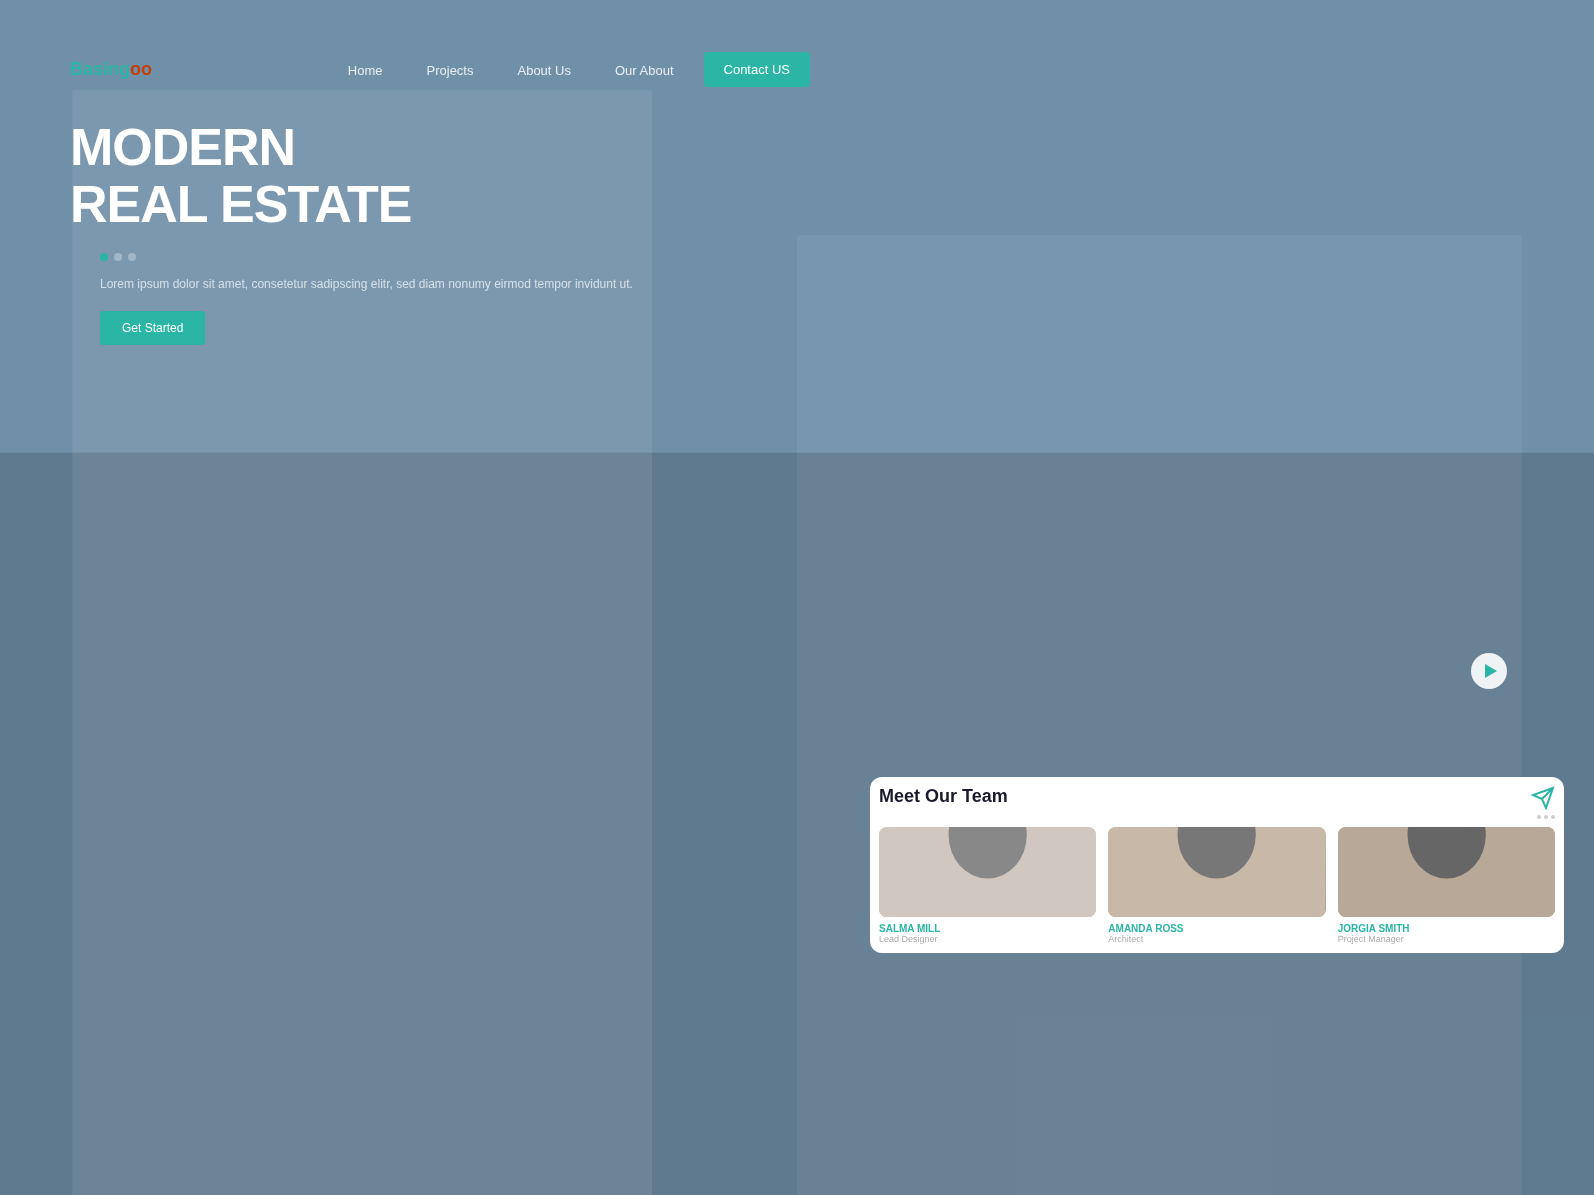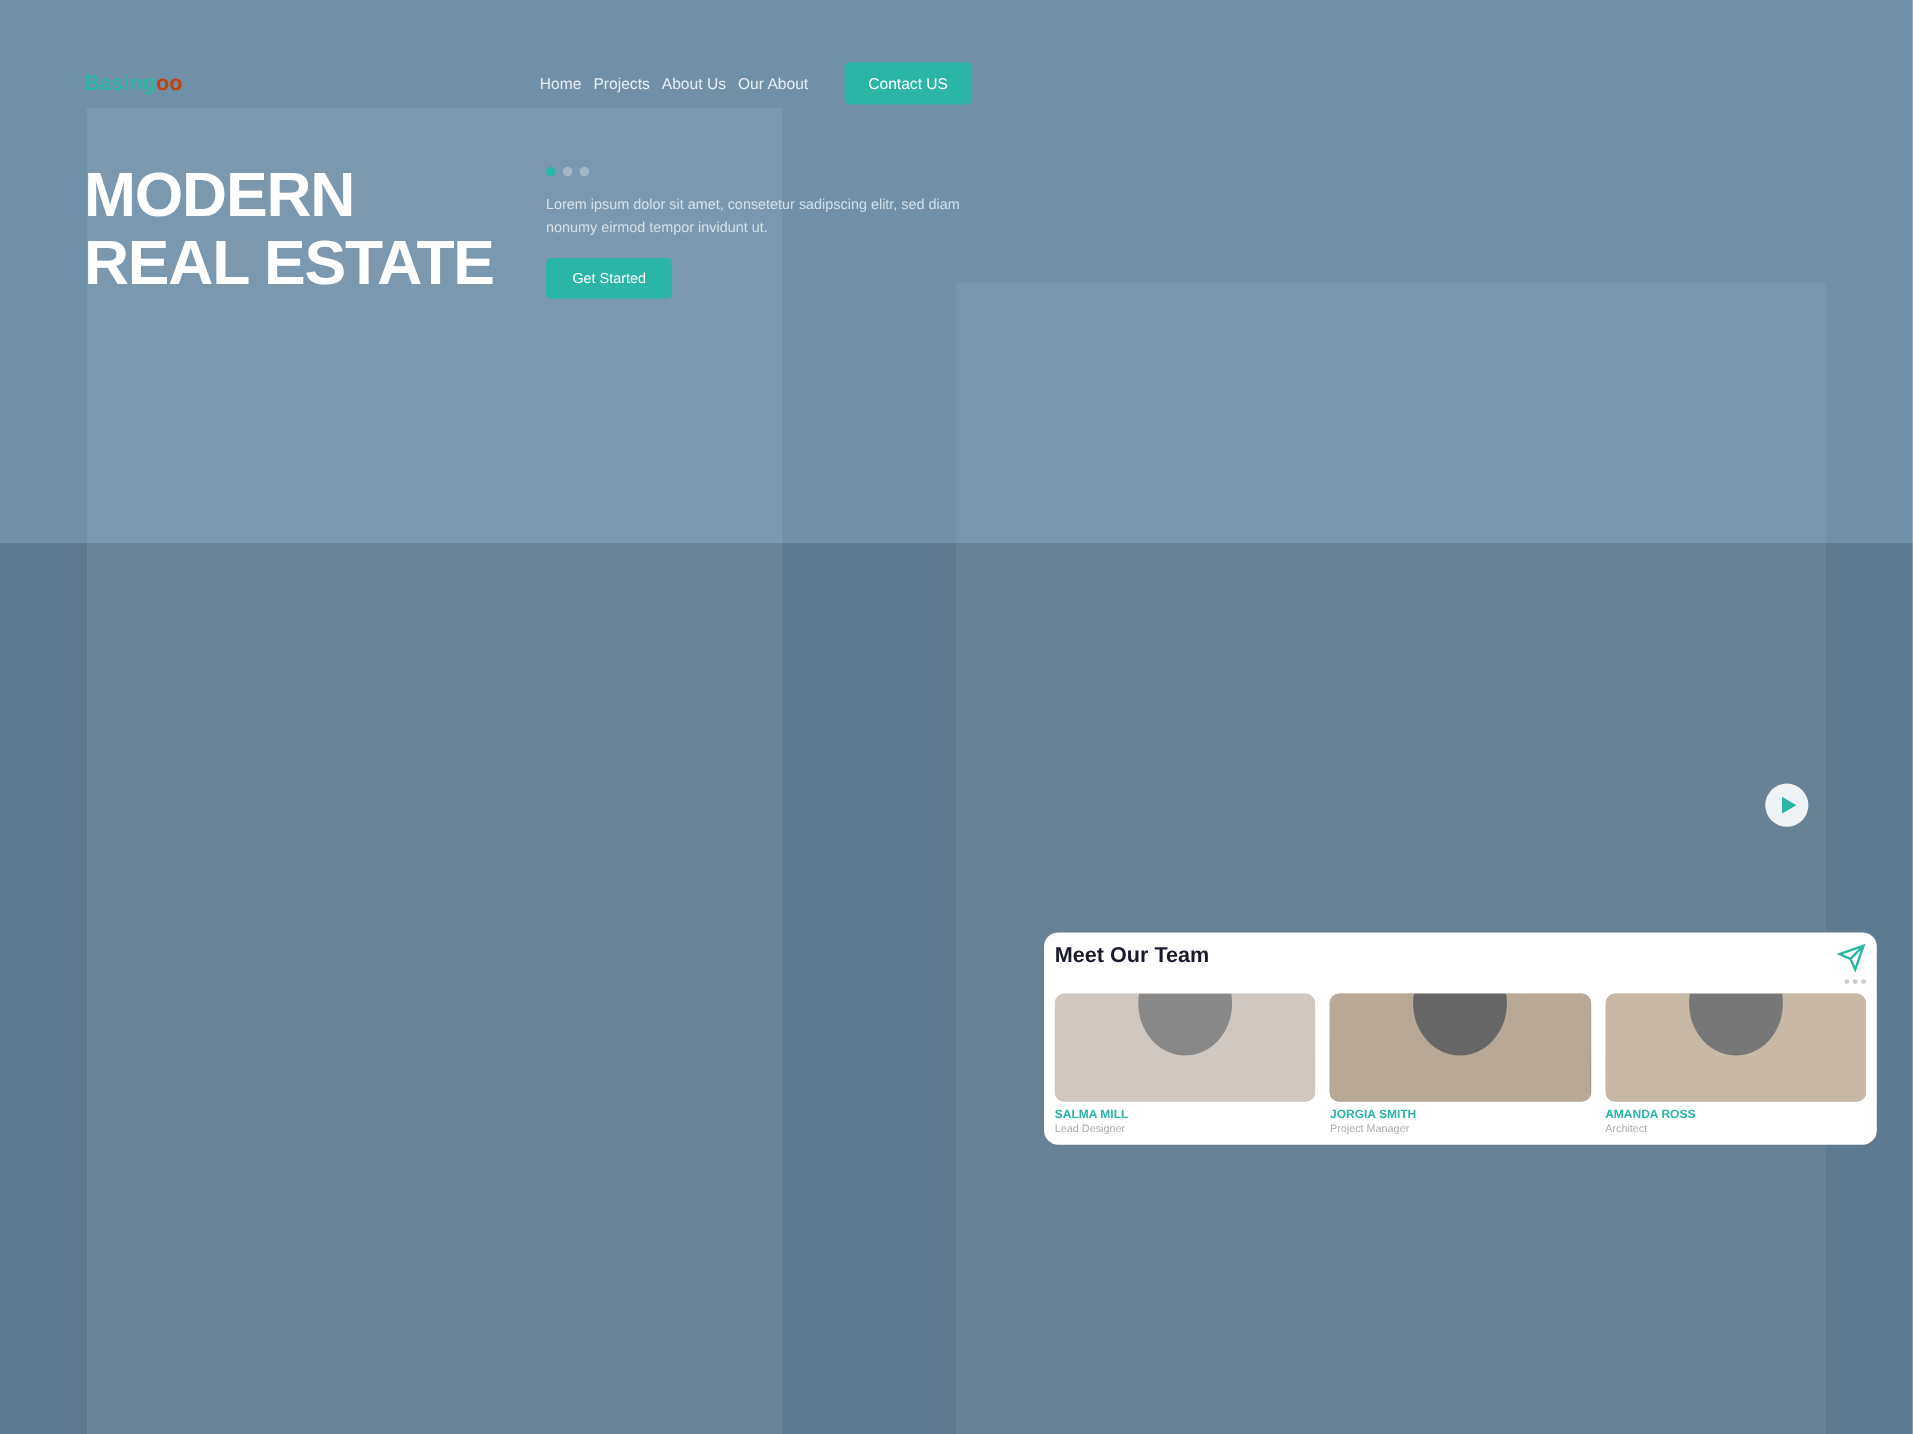--- a/index.html
+++ b/index.html
@@ -55,21 +55,21 @@
     }
     .logo {
       color: #fff;
       font-size: 18px;
       font-weight: 700;
       margin-right: auto;
     }
     .logo span { color: #2ab5a5; }
     .nav-links {
       display: flex;
-      gap: 10px;
+      gap: 44px;
       list-style: none;
       margin-right: 30px;
     }
     .nav-links a {
       color: rgba(255,255,255,0.85);
       text-decoration: none;
       font-size: 13px;
     }
     .nav-btn {
       background: #2ab5a5;
@@ -77,24 +77,25 @@
       border: none;
       padding: 10px 20px;
       border-radius: 4px;
       font-size: 13px;
       cursor: pointer;
     }
 
     
     .hero-content {
       display: flex;
-      align-items: flex-end;
+      align-items: flex-start;
       padding: 10px 40px 20px;
       position: relative;
       z-index: 10;
+      flex-direction: column;
     }
     .hero-text {
       flex: 1;
     }
     .hero-title {
       color: #fff;
       font-size: 52px;
       font-weight: 900;
       line-height: 1.1;
       letter-spacing: -1px;
@@ -906,37 +907,37 @@
             <rect width="100" height="90" fill="#d0c8c0"></rect>
 
             <ellipse cx="50" cy="28" rx="18" ry="20" fill="#888"></ellipse>
             <path d="M20 90 C20 60 80 60 80 90" fill="#999"></path>
           </svg>
         </div>
         <p class="team-name">SALMA MILL</p>
         <p class="team-role">Lead Designer</p>
       </div>
       <div class="team-card">
+        <div class="team-photo team-photo-2">
+          <svg width="100%" height="90" viewBox="0 0 100 90" preserveAspectRatio="xMidYMid slice">
+            <rect width="100" height="90" fill="#c8b8a8"></rect>
+            <ellipse cx="50" cy="28" rx="18" ry="20" fill="#777"></ellipse>
+            <path d="M20 90 C20 60 80 60 80 90" fill="#888"></path>
+          </svg>
+        </div>
+        <p class="team-name">AMANDA ROSS</p>
+        <p class="team-role">Architect</p>
+      </div>
+      <div class="team-card">
         <div class="team-photo team-photo-3">
           <svg width="100%" height="90" viewBox="0 0 100 90" preserveAspectRatio="xMidYMid slice">
             <rect width="100" height="90" fill="#b8a898"></rect>
             <ellipse cx="50" cy="28" rx="18" ry="20" fill="#666"></ellipse>
             <path d="M20 90 C20 60 80 60 80 90" fill="#777"></path>
           </svg>
         </div>
         <p class="team-name">JORGIA SMITH</p>
         <p class="team-role">Project Manager</p>
       </div>
-      <div class="team-card">
-        <div class="team-photo team-photo-2">
-          <svg width="100%" height="90" viewBox="0 0 100 90" preserveAspectRatio="xMidYMid slice">
-            <rect width="100" height="90" fill="#c8b8a8"></rect>
-            <ellipse cx="50" cy="28" rx="18" ry="20" fill="#777"></ellipse>
-            <path d="M20 90 C20 60 80 60 80 90" fill="#888"></path>
-          </svg>
-        </div>
-        <p class="team-name">AMANDA ROSS</p>
-        <p class="team-role">Architect</p>
-      </div>
     </div>
   </div>
 
 </div>
 
 </body></html>

